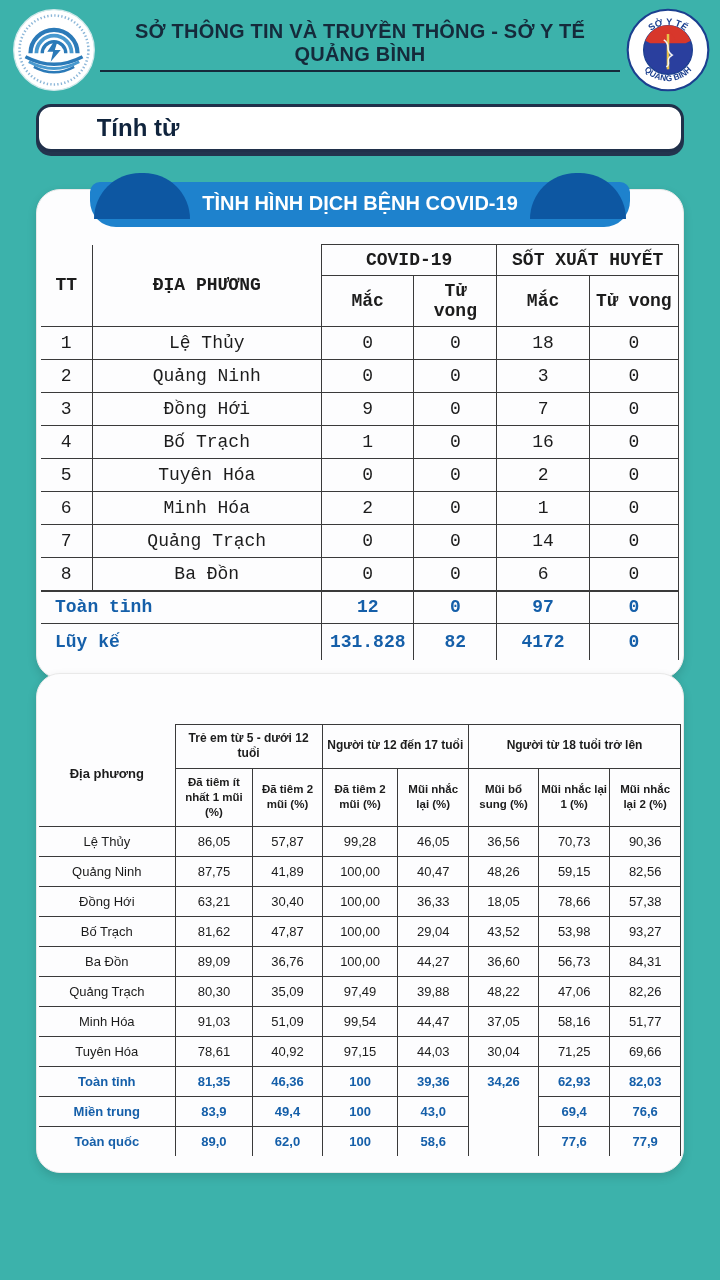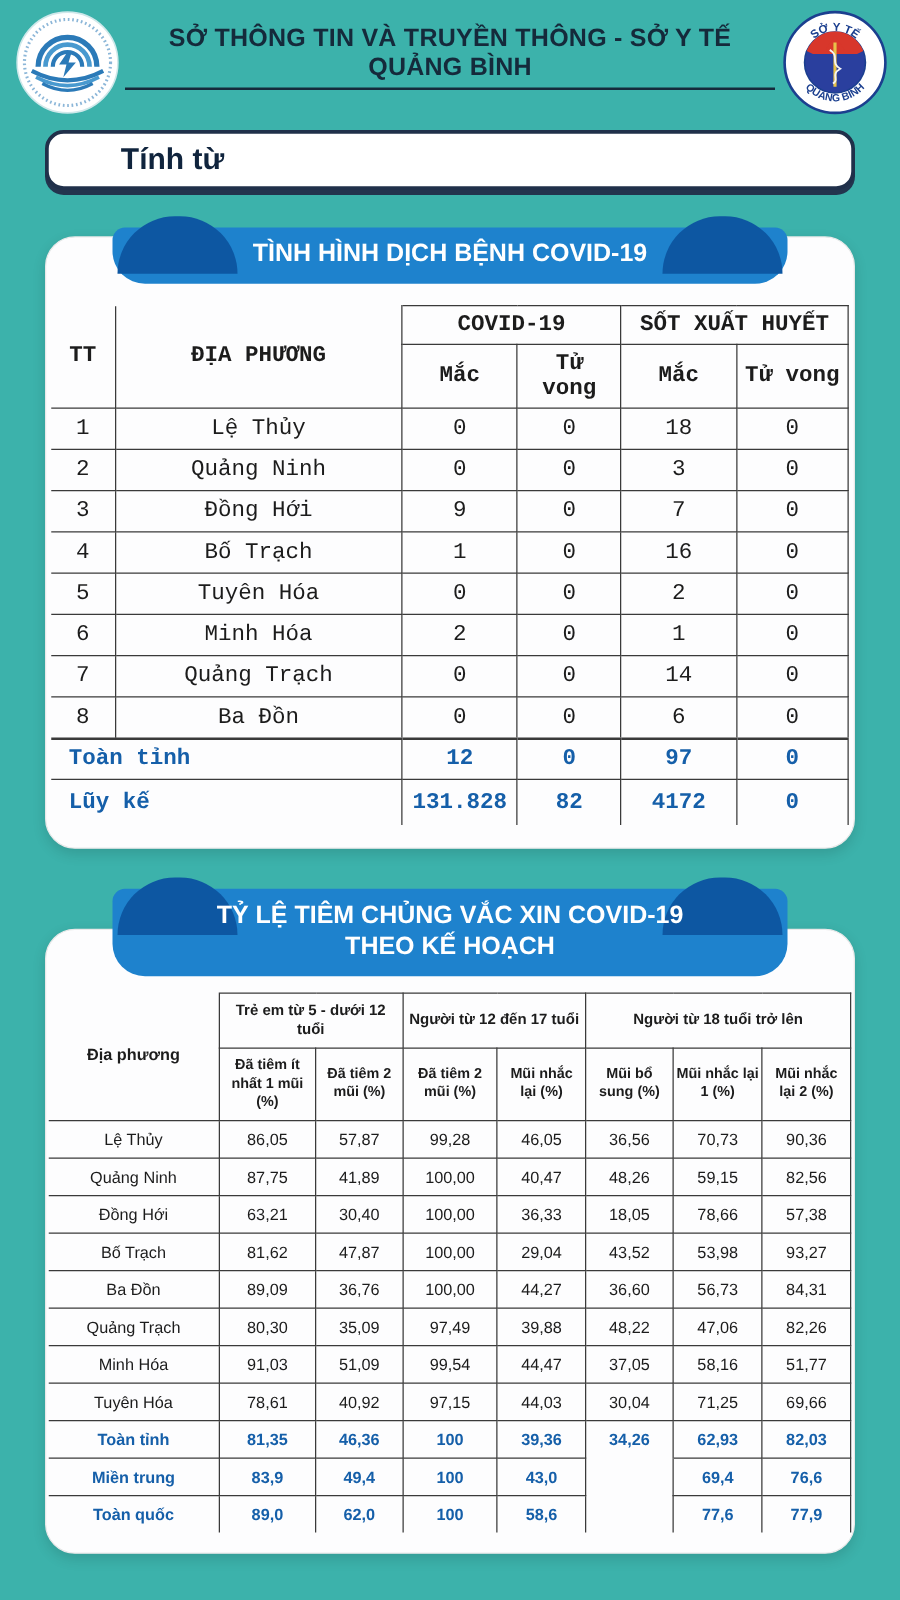--- a/index.html
+++ b/index.html
@@ -249,26 +249,20 @@
             <td>82</td>
             <td>4172</td>
             <td>0</td>
           </tr>
         </tbody>
       </table>
     </div>
   </div>
 
   <div class="section sec2">
-    <div class="banner">
-      <div class="banner-body">
-        <div>TỶ LỆ TIÊM CHỦNG VẮC XIN COVID-19</div>
-        <div>THEO KẾ HOẠCH</div>
-      </div>
-    </div>
     <div class="card card2">
       <table class="t2">
         <colgroup>
           <col style="width:21%">
             <col style="width:12%">
             <col style="width:10.7%">
             <col style="width:11.7%">
           <col style="width:10.9%">
             <col style="width:10.8%">
             <col style="width:11%">

